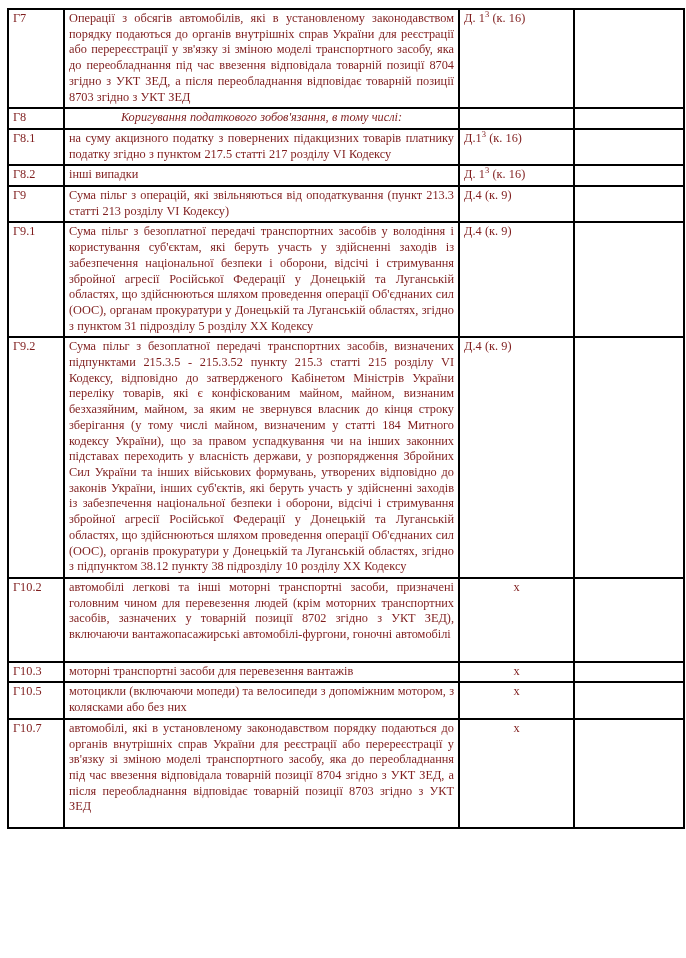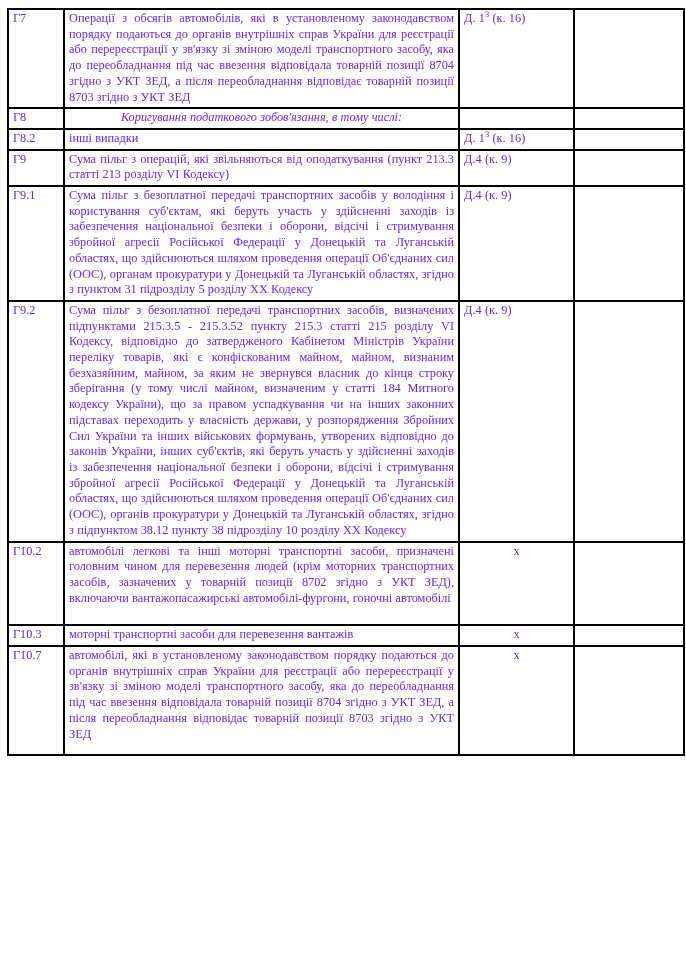--- a/index.html
+++ b/index.html
@@ -19,21 +19,21 @@
     position: absolute;
     left: 7px;
     top: 8px;
     width: 676px;
     border-collapse: collapse;
     table-layout: fixed;
   }
   table.decl td {
     border: 2px solid #000000;
     vertical-align: top;
-    color: #6d28d9;
+    color: #7f1d1d;
     font-size: 12.3px;
     line-height: 15.7px;
     padding: 1px 4px 2px 4px;
     overflow: hidden;
     word-spacing: 0.2px;
   }
   td.c-code { padding-left: 3px; }
   td.c-desc { text-align: justify; }
   td.c-desc.center { text-align: center; font-style: italic; }
   td.c-ref  { text-align: left; border-radius: 13px; }
@@ -67,20 +67,26 @@
         <td class="c-note"></td>
       </tr>
 
       <tr>
         <td class="c-code">Г8</td>
         <td class="c-desc center">Коригування податкового зобов'язання, в тому числі:</td>
         <td class="c-ref"><span></span><sup></sup><span></span></td>
         <td class="c-note"></td>
       </tr>
 
+      <tr>
+        <td class="c-code">Г8.1</td>
+        <td class="c-desc">на суму акцизного податку з повернених підакцизних товарів платнику податку згідно з пунктом 217.5 статті 217 розділу VI Кодексу</td>
+        <td class="c-ref"><span>Д.1</span><sup>3</sup><span> (к. 16)</span></td>
+        <td class="c-note"></td>
+      </tr>
 
       <tr>
         <td class="c-code">Г8.2</td>
         <td class="c-desc">інші випадки</td>
         <td class="c-ref"><span>Д. 1</span><sup>3</sup><span> (к. 16)</span></td>
         <td class="c-note"></td>
       </tr>
 
       <tr>
         <td class="c-code">Г9</td>
@@ -113,20 +119,26 @@
       </tr>
 
       <tr>
         <td class="c-code">Г10.3</td>
         <td class="c-desc">моторні транспортні засоби для перевезення вантажів</td>
         <td class="c-ref center"><span>х</span></td>
         <td class="c-note"></td>
       </tr>
 
 
+      <tr>
+        <td class="c-code">Г10.5</td>
+        <td class="c-desc">мотоцикли (включаючи мопеди) та велосипеди з допоміжним мотором, з колясками або без них</td>
+        <td class="c-ref center"><span>х</span></td>
+        <td class="c-note"></td>
+      </tr>
 
 
       <tr class="pad-md">
         <td class="c-code">Г10.7</td>
         <td class="c-desc">автомобілі, які в установленому законодавством порядку подаються до органів внутрішніх справ України для реєстрації або перереєстрації у зв'язку зі зміною моделі транспортного засобу, яка до переобладнання під час ввезення відповідала товарній позиції 8704 згідно з УКТ ЗЕД, а після переобладнання відповідає товарній позиції 8703 згідно з УКТ ЗЕД</td>
         <td class="c-ref center"><span>х</span></td>
         <td class="c-note"></td>
       </tr>
 
     </tbody>

